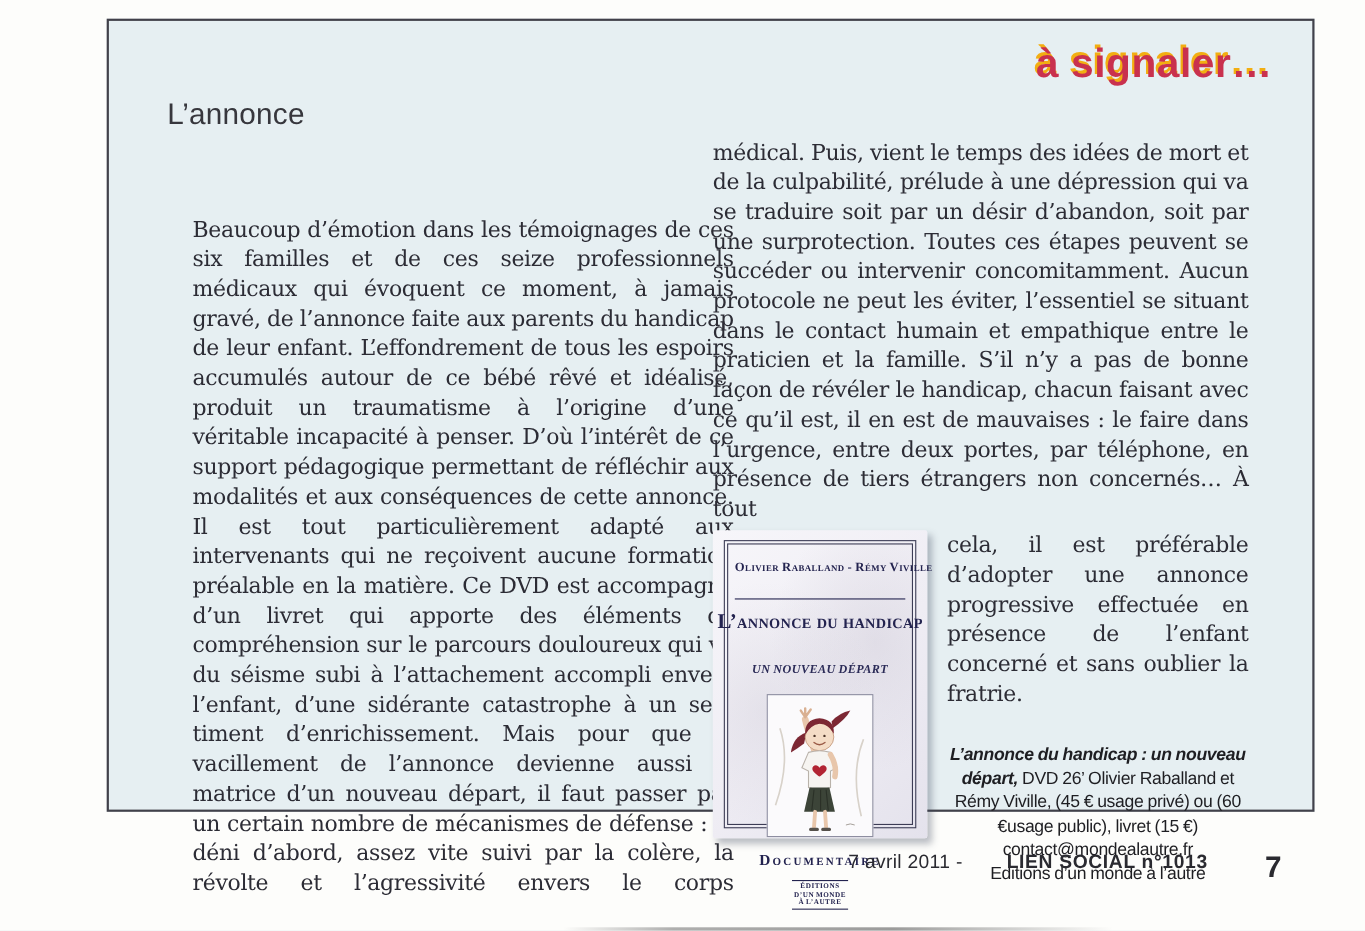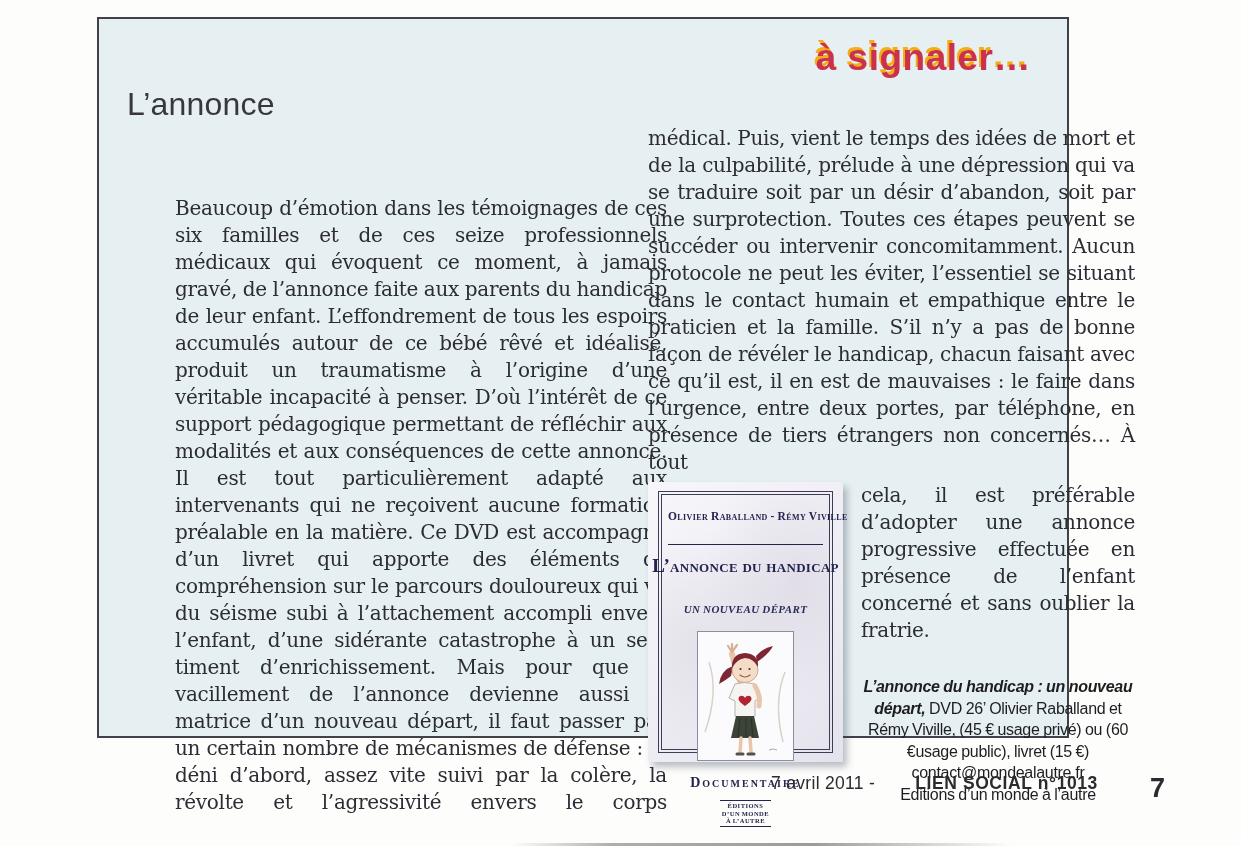--- a/index.html
+++ b/index.html
@@ -8,44 +8,44 @@
     background: #fdfdfb;
     font-family: "Liberation Sans", sans-serif;
     position: relative;
     overflow: hidden;
   }
 
   
   .panel {
     position: absolute;
     left: 97px; top: 17px;
-    width: 972px; height: 721px;
+    width: 1098px; height: 721px;
     background: #e6eff2;
     border: 2px solid #41414a;
     text-decoration: underline;
   }
 
   
   .rubric {
     position: absolute;
     top: 18px; right: 36px;
     font-family: "Liberation Sans", sans-serif;
     font-size: 37px;
     font-weight: 700;
     letter-spacing: 0.5px;
     color: #c9314e;
     text-shadow: -2px -3px 0 #f2ae12;
   }
 
   
   .article-title {
     position: absolute;
-    top: 60px; left: 28px;
-    font-family: "Liberation Sans", sans-serif;
-    font-size: 32px;
+    top: 60px; left: 53px;
+    font-family: "Liberation Sans", sans-serif;
+    font-size: 27px;
     line-height: 50px;
     font-weight: 400;
     color: #37373d;
     letter-spacing: 0.2px;
   }
 
   
   .serif {
     font-family: "DejaVu Serif", "Liberation Serif", serif;
     color: #2c2c35;

